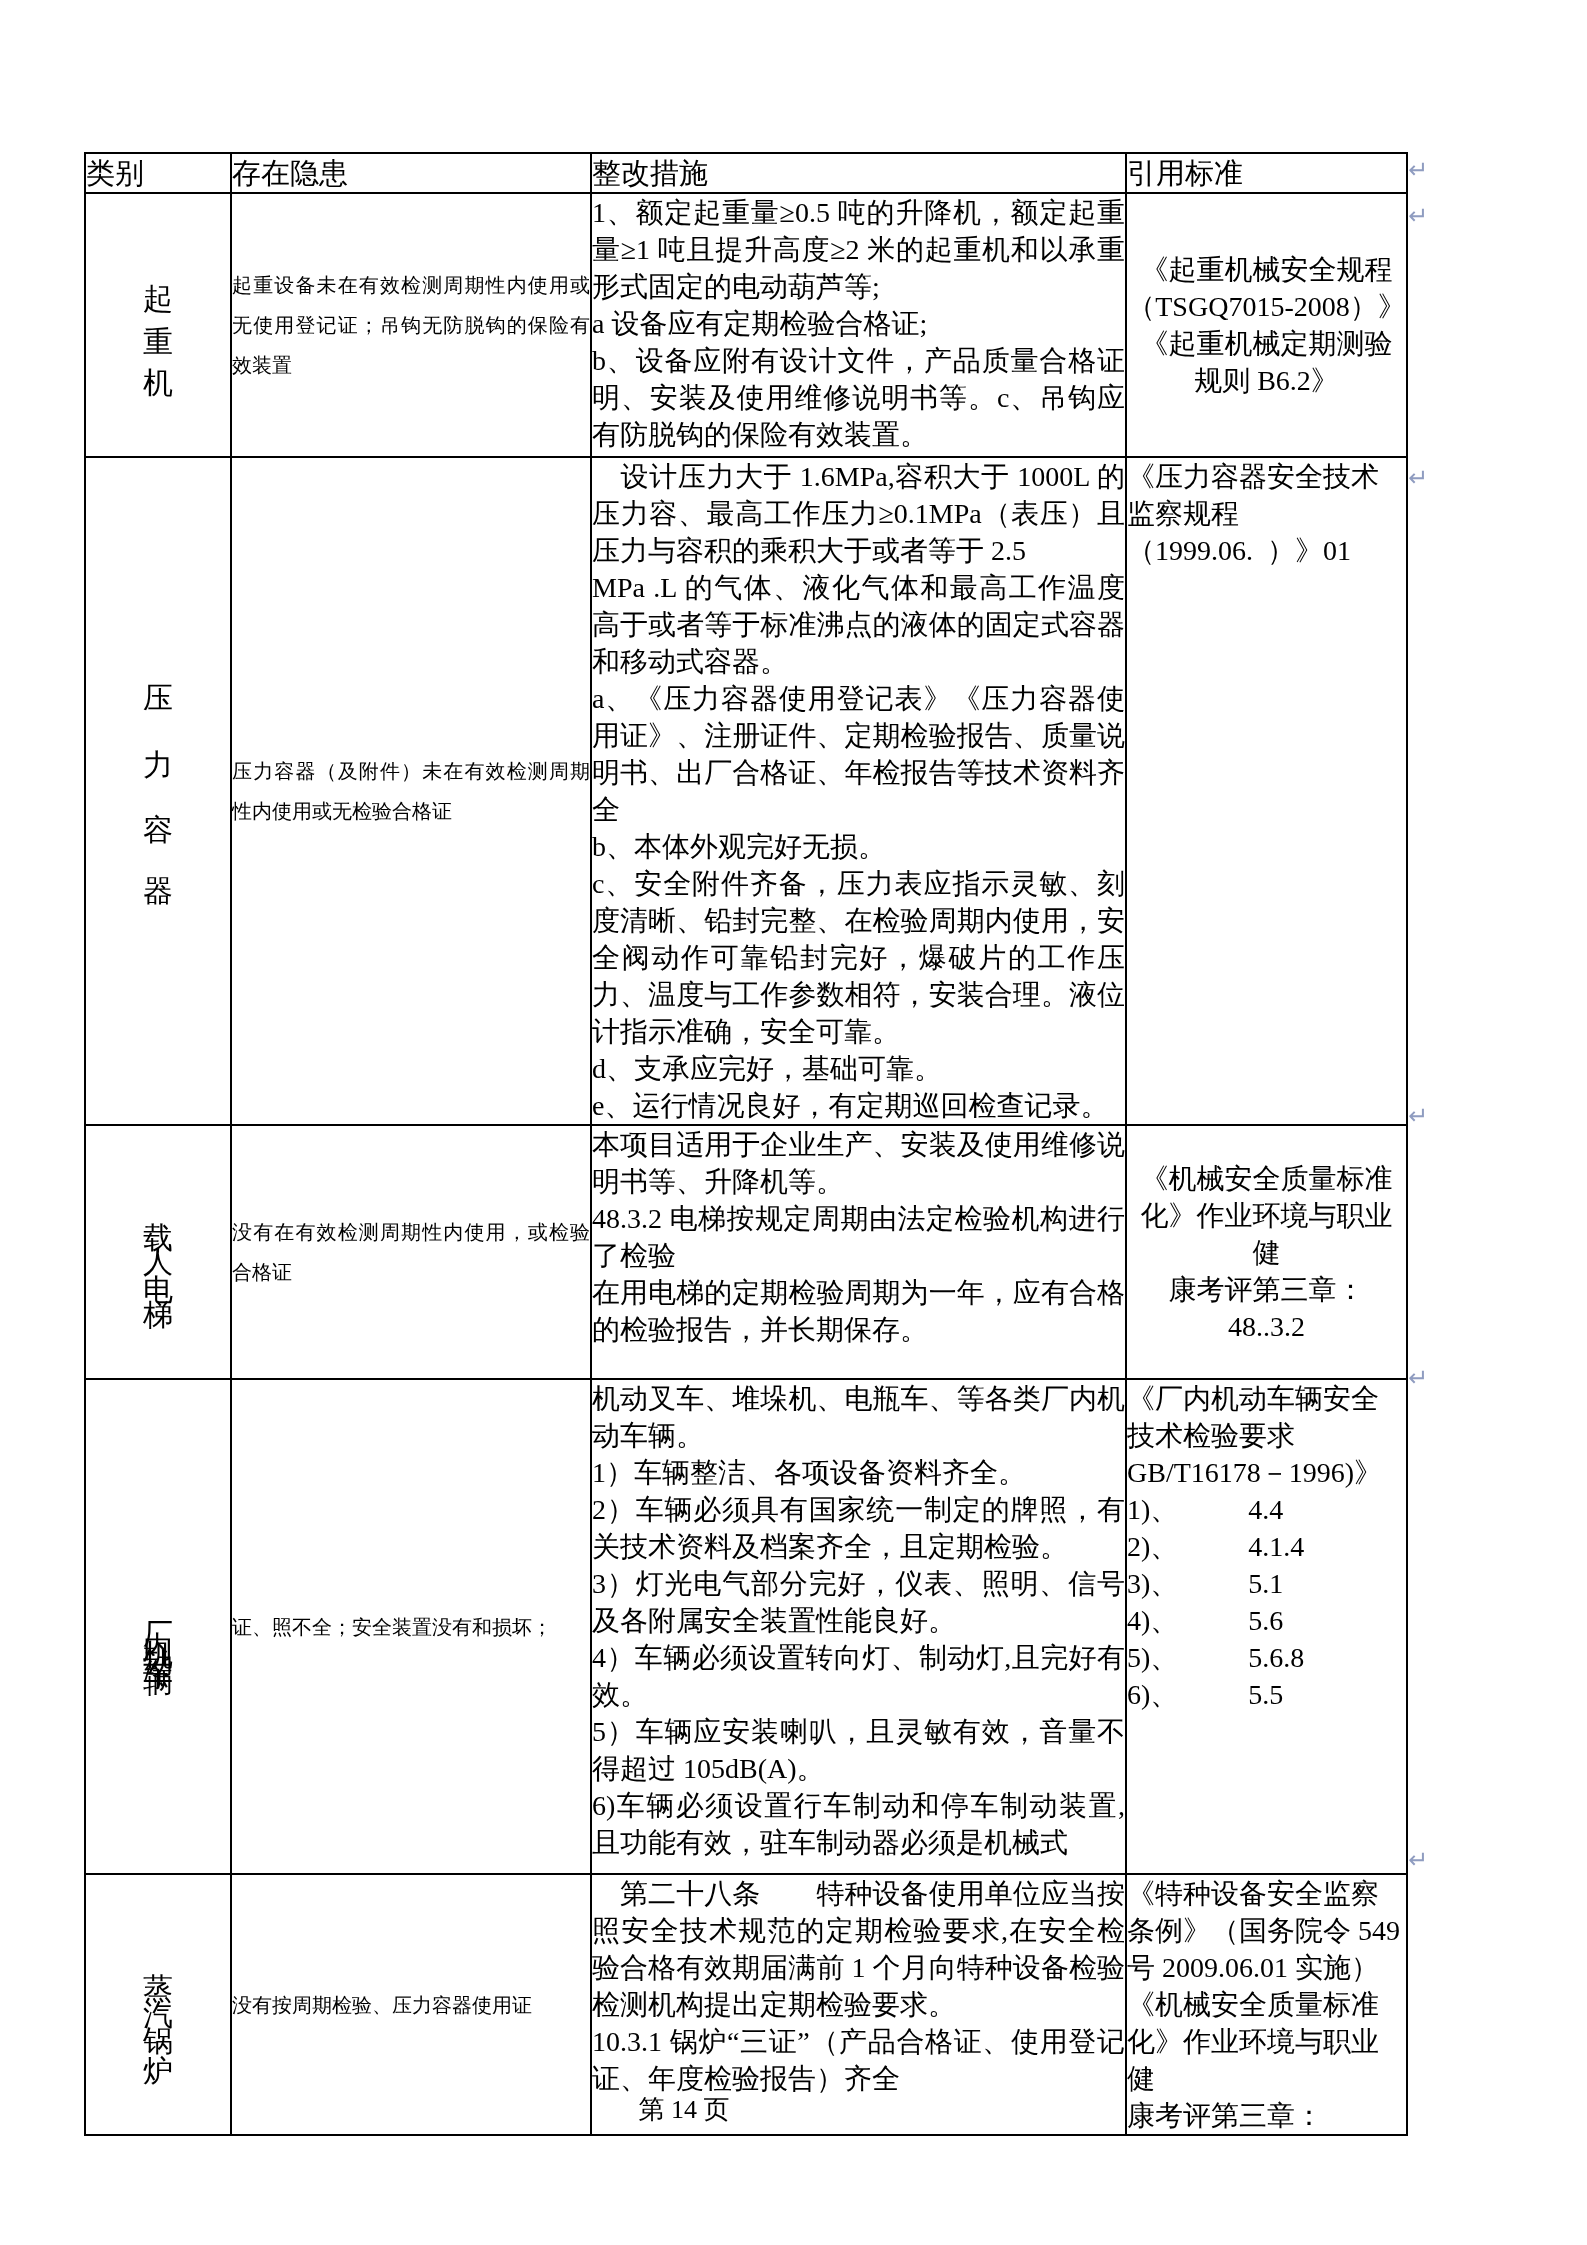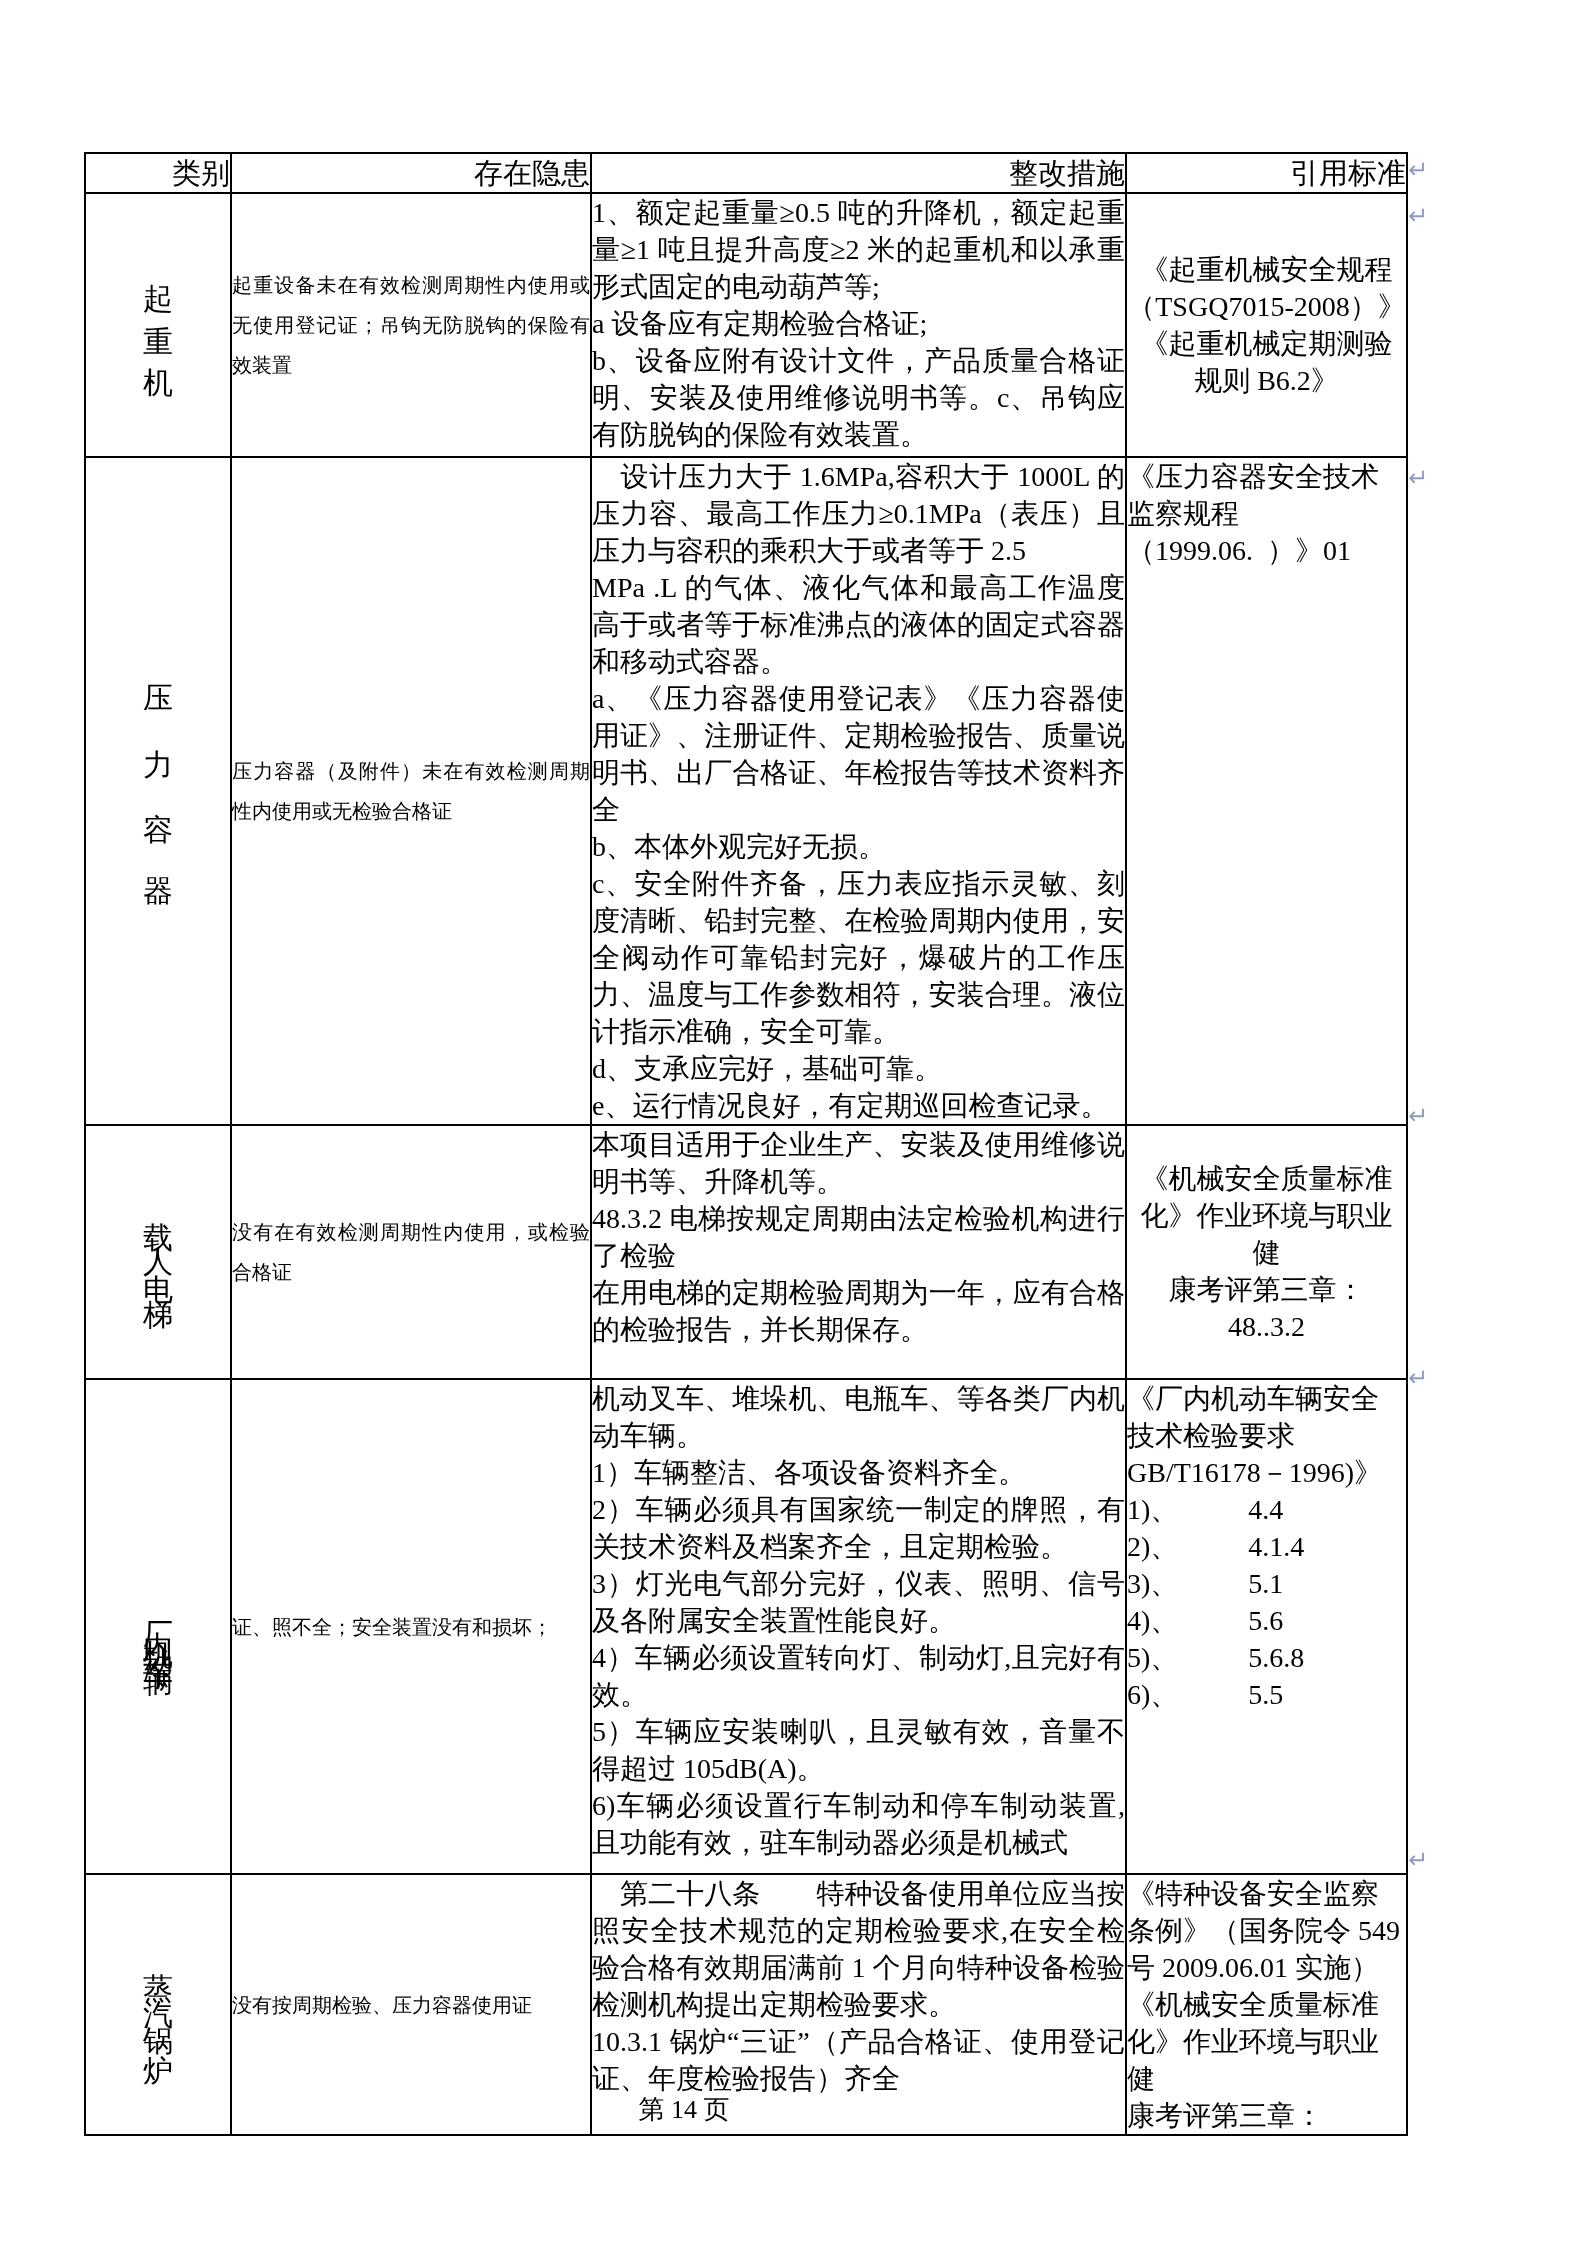--- a/index.html
+++ b/index.html
@@ -12,21 +12,21 @@
   table.doc{
     border-collapse:collapse;table-layout:fixed;width:1322px;
   }
   table.doc td, table.doc th{
     border:2px solid #000;
     padding:0;
     font-weight:normal;
     overflow:hidden;
   }
   tr.hrow{height:40px;}
-  tr.hrow th{font-size:29px;text-align:right;line-height:38px;margin-left:44px;}
+  tr.hrow th{font-size:29px;text-align:left;line-height:38px;margin-left:44px;}
   tr.r1{height:264px;}
   tr.r2{height:638px;}
   tr.r3{height:254px;}
   tr.r4{height:495px;}
   tr.r5{height:225px;}
   td.catcell{text-align:center;vertical-align:middle;}
   .cat{
     display:inline-block;
     writing-mode:vertical-rl;
     text-orientation:upright;

